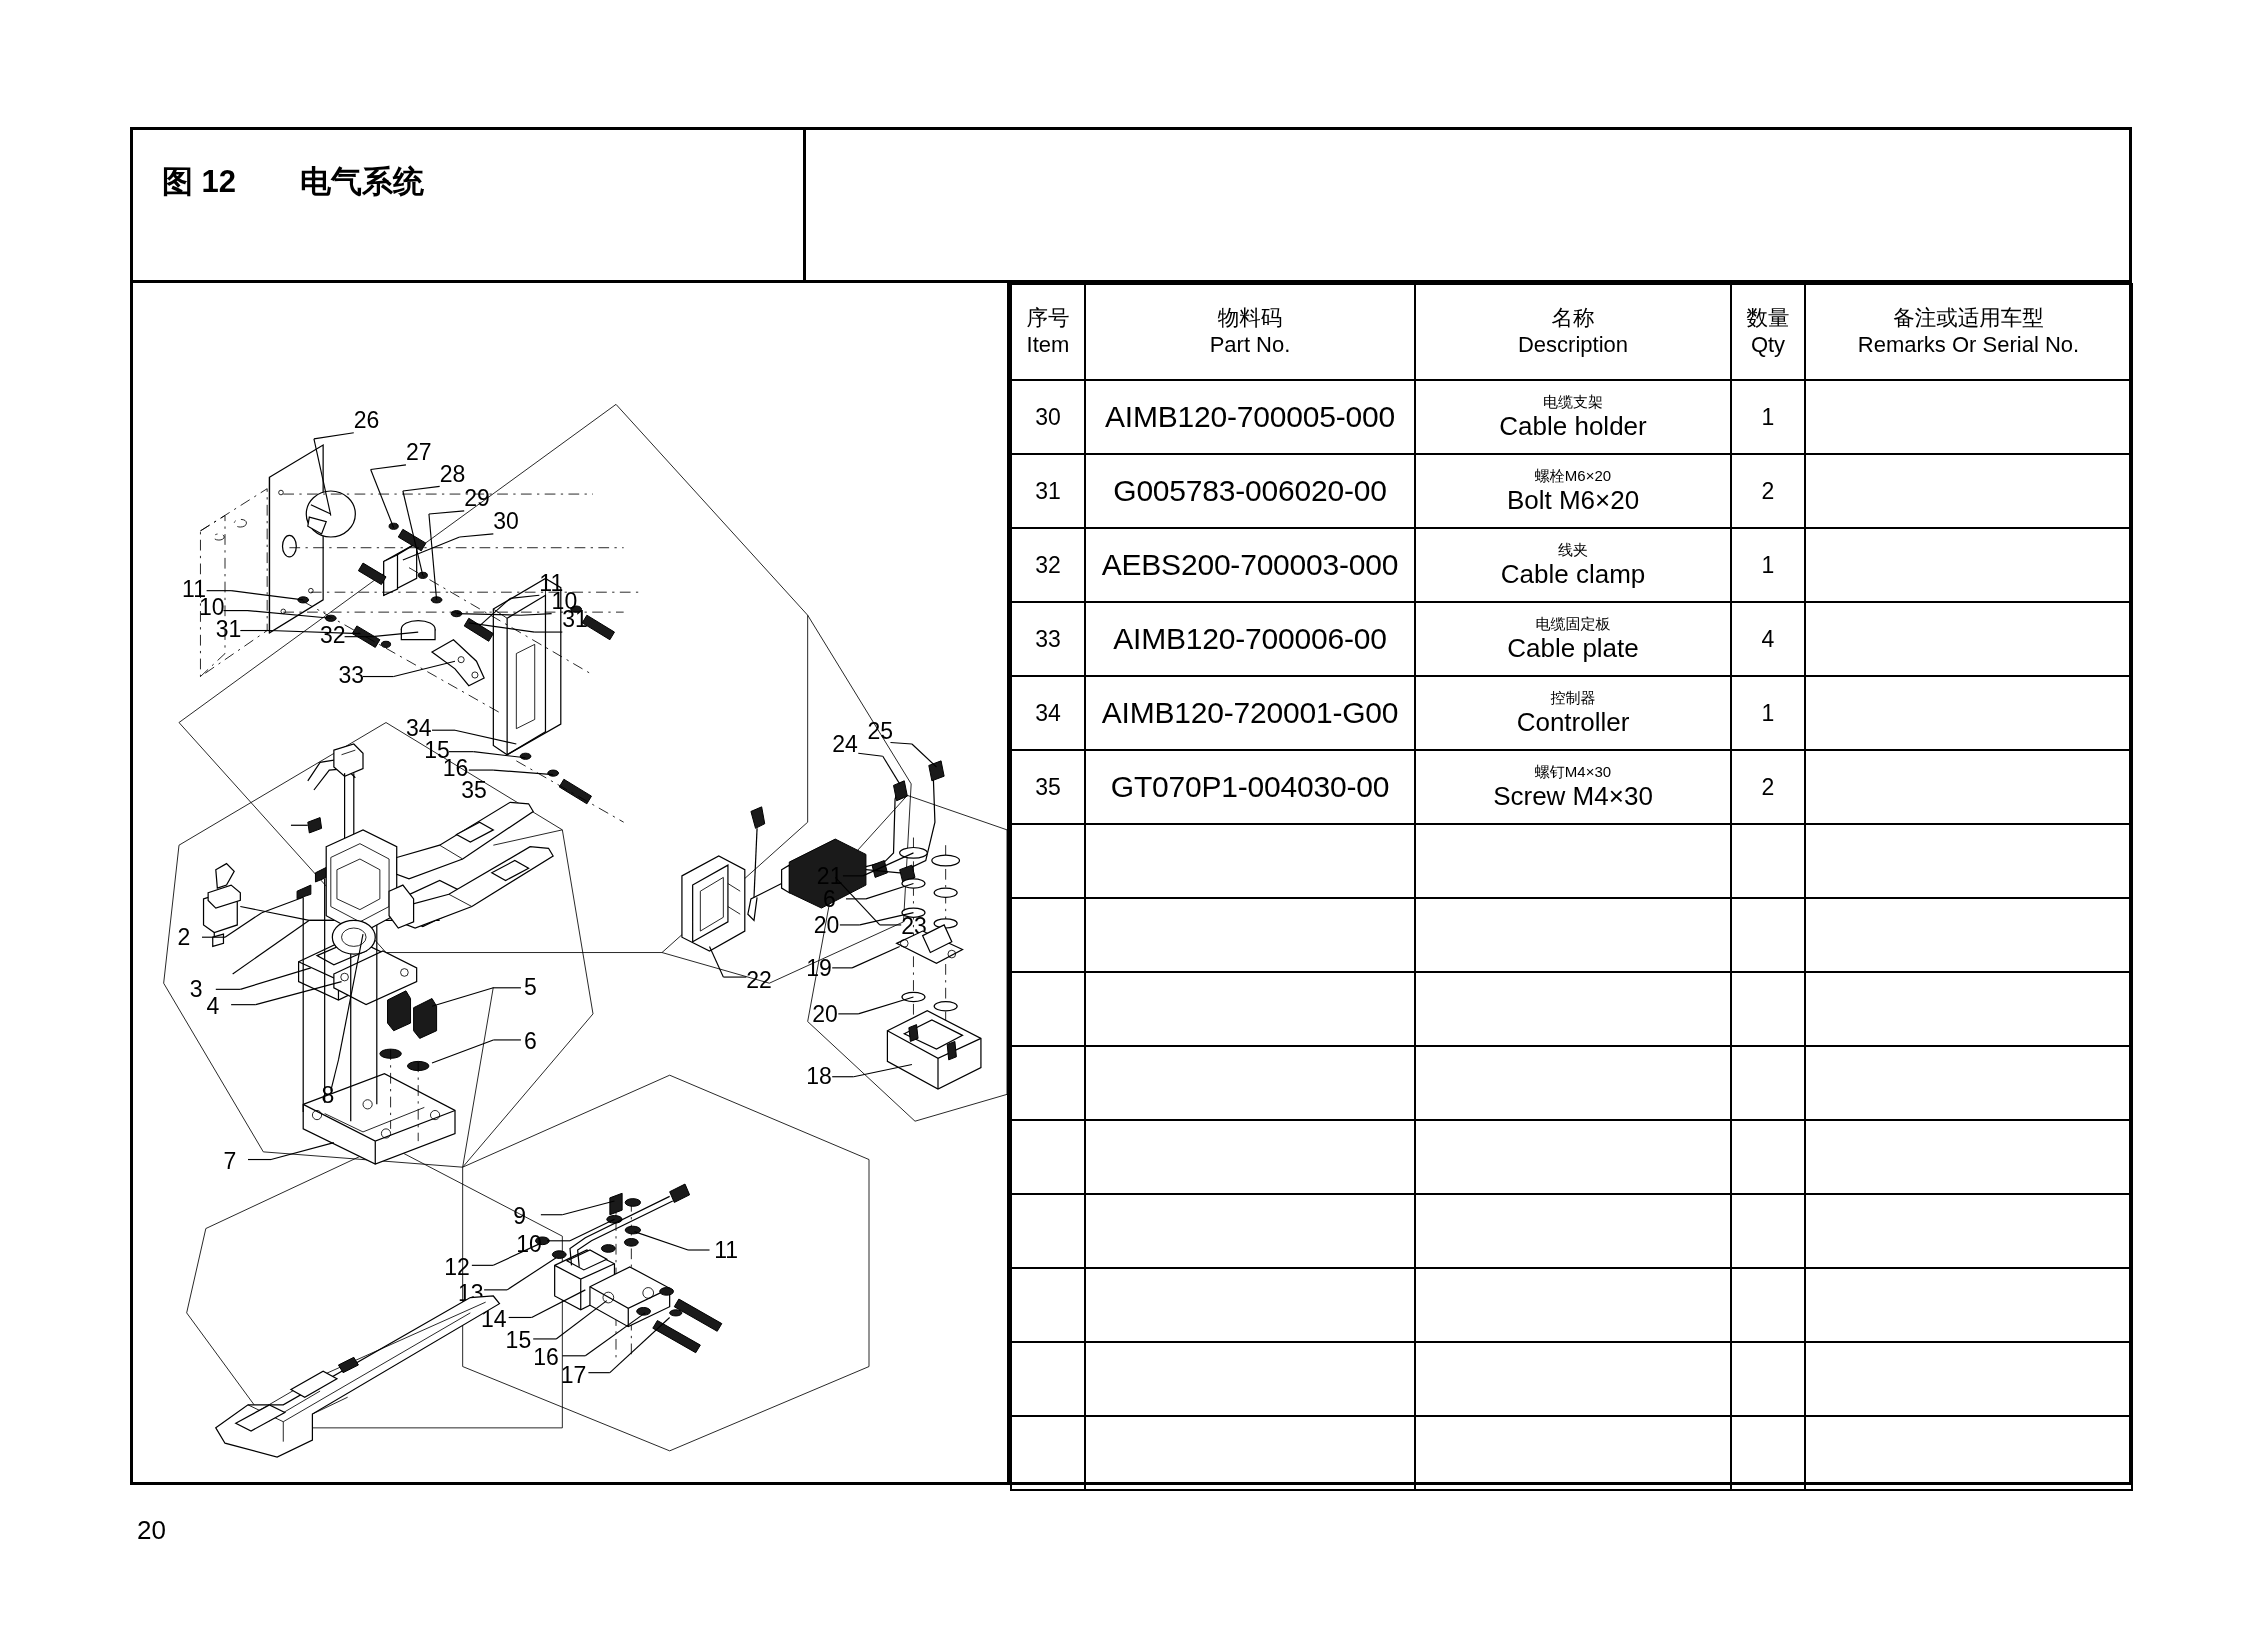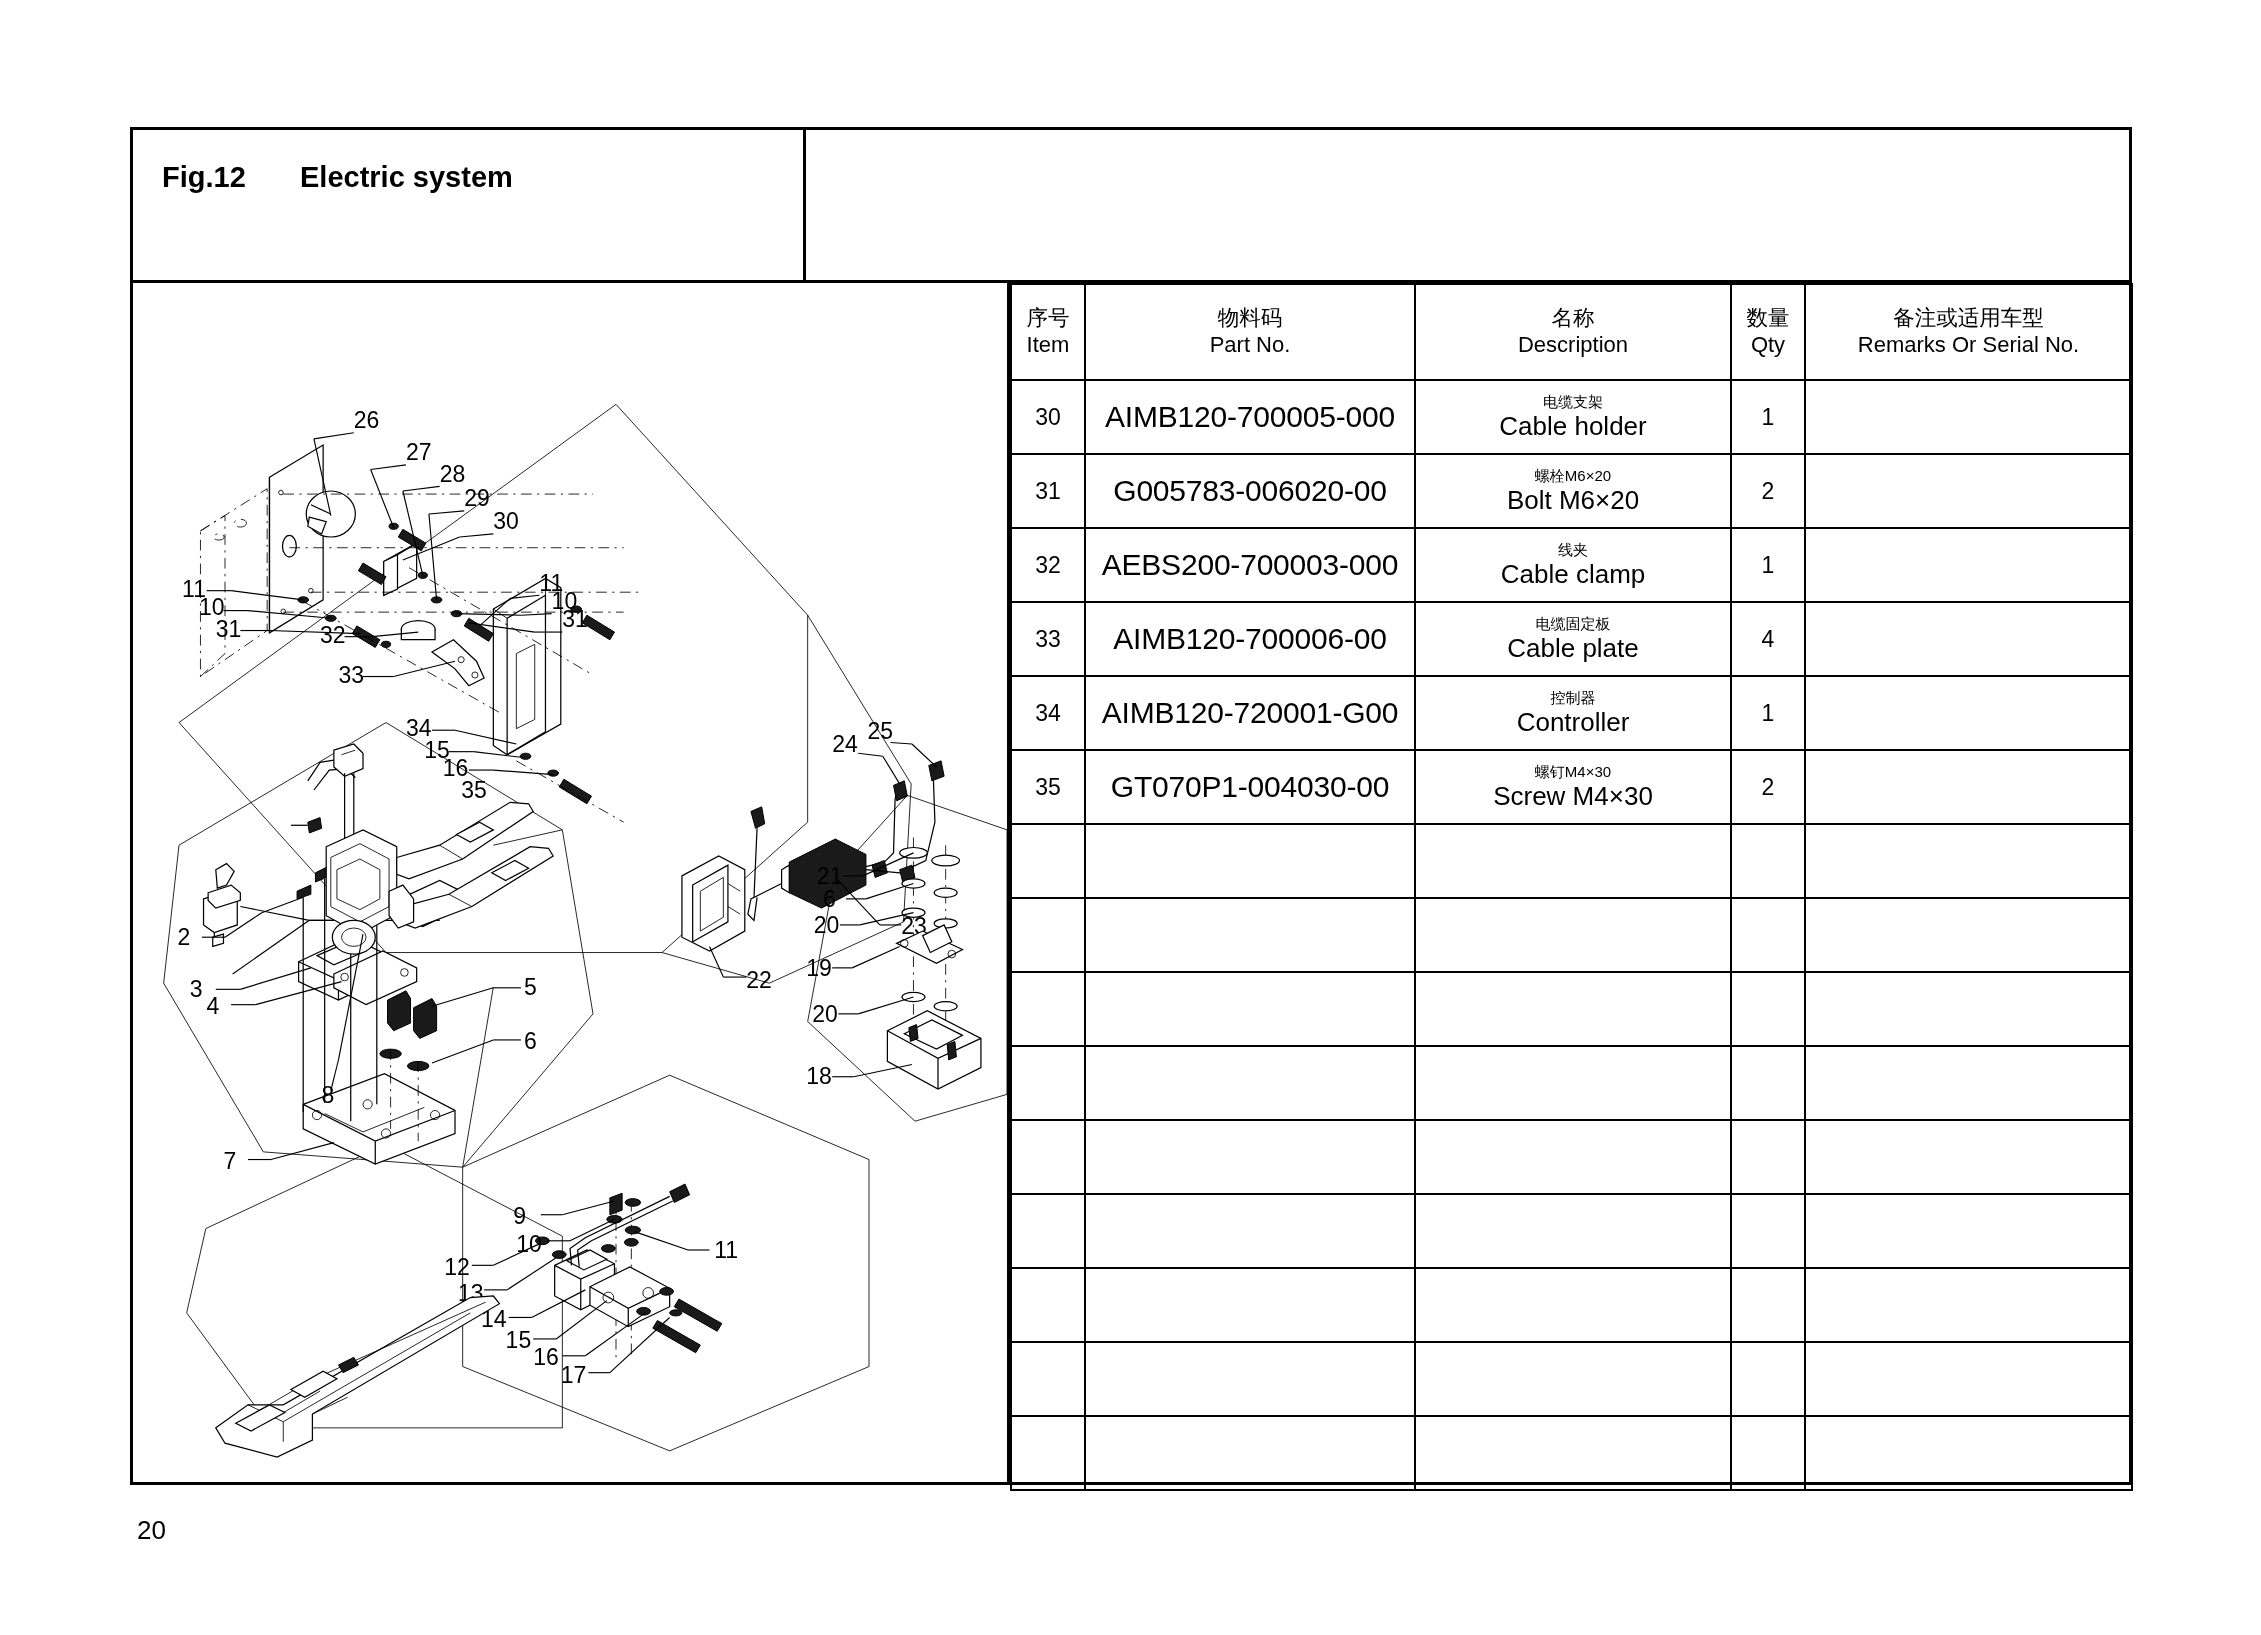--- a/index.html
+++ b/index.html
@@ -158,23 +158,23 @@
   .sh-d     { fill: #1a1a1a; stroke: #000; stroke-width: 1.3; }
 </style>
 </head>
 <body>
 
 <div id="page-frame">
 
   <div id="title-block">
 
     <div id="title-left">
-      <div class="title-line en">
-        <span class="title-fig">Fig.12</span>
-        <span class="title-name">Electric system</span>
+      <div class="title-line cn">
+        <span class="title-fig">图 12</span>
+        <span class="title-name">电气系统</span>
       </div>
     </div>
 
 
   </div>
 
   <div id="body-area">
 
     <div id="drawing-pane">
       <svg id="drawing-svg" viewBox="0 0 1140 1566" xmlns="http://www.w3.org/2000/svg">

